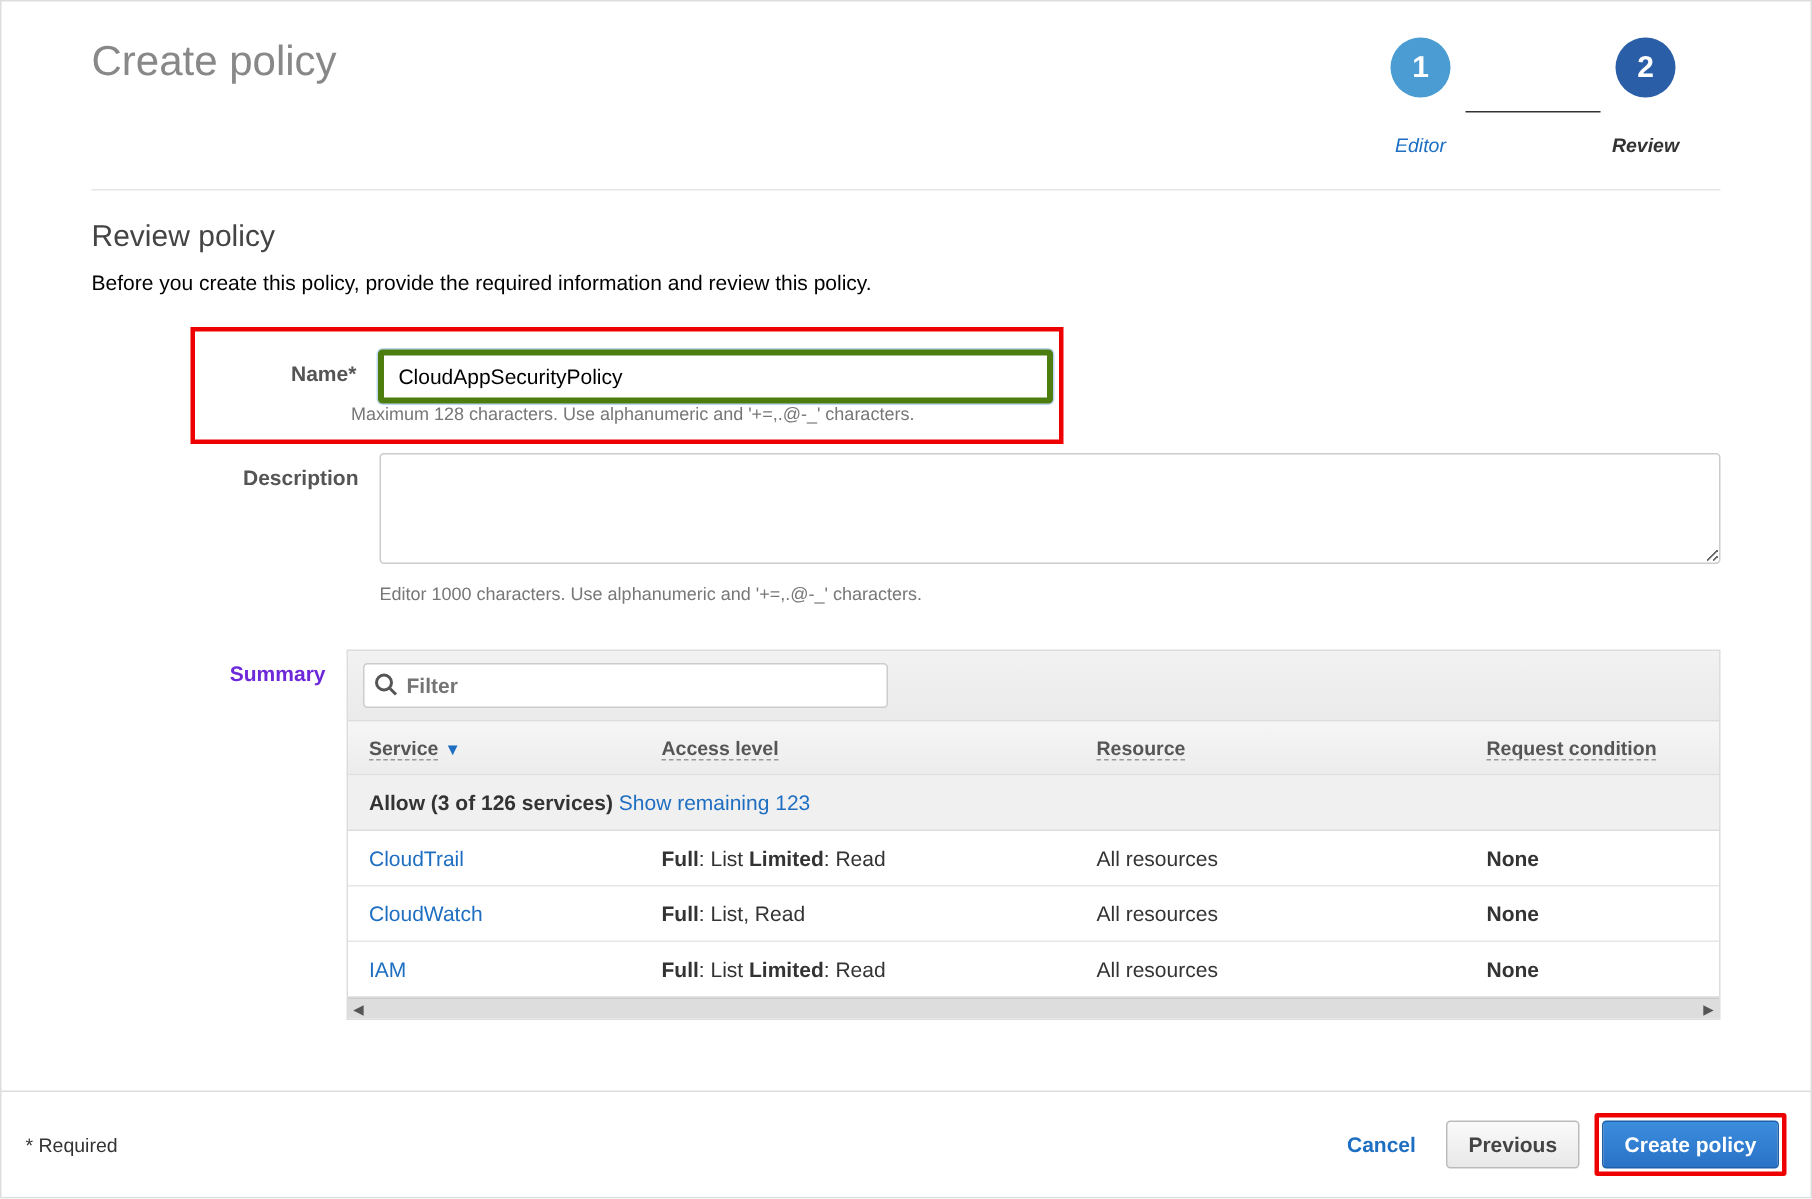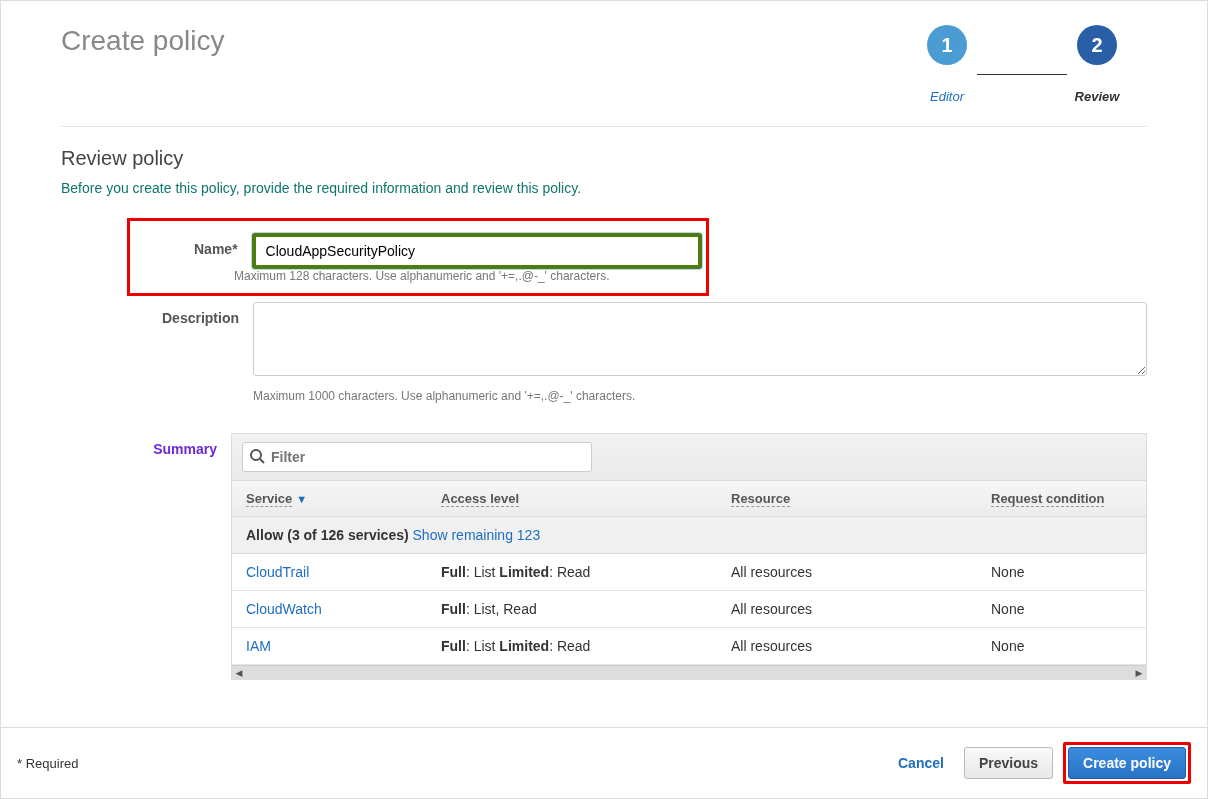--- a/index.html
+++ b/index.html
@@ -12,21 +12,21 @@
 .step { display: flex; flex-direction: column; align-items: center; width: 80px; }
 .step-circle { width: 40px; height: 40px; border-radius: 50%; display: flex; align-items: center; justify-content: center; color: #fff; font-size: 20px; font-weight: bold; }
 .step-line { height: 1px; background: #333; width: 90px; margin-top: 20px; margin-left: -10px; margin-right: -10px; }
 .step-label { margin-top: 24px; font-size: 13px; font-style: italic; }
 .step-1 .step-circle { background: #4b9cd3; }
 .step-1 .step-label { color: #1e6ec1; }
 .step-2 .step-circle { background: #2a5ea7; }
 .step-2 .step-label { color: #333; font-weight: bold; }
 .hr { border: none; border-top: 1px solid #e6e6e6; margin: 22px 0 20px 0; }
 .section-title { font-size: 20px; font-weight: 400; color: #444; margin-bottom: 10px; }
-.section-hint { font-size: 14px; color: #0f766e; margin-bottom: 22px; }
+.section-hint { font-size: 14px; color: #000000; margin-bottom: 22px; }
 .form-row { display: flex; align-items: flex-start; margin-bottom: 14px; }
 .form-label { width: 170px; text-align: right; padding-right: 14px; font-weight: bold; color: #555; font-size: 14px; padding-top: 8px; margin-left: 48px; }
 .form-field { flex: 1; }
 .name-box { border: 3px solid #e00; padding: 12px 16px 10px 16px; margin-left: -18px; margin-bottom: 6px; width: 582px; }
 .name-box .form-row { margin-bottom: 0; }
 .name-box .form-label { width: 74px; }
 .text-input { width: 450px; padding: 6px 10px; border: 4px solid #4d7c0f; border-radius: 3px; font-size: 14px; outline: none; box-shadow: 0 0 0 1px rgba(42,126,211,0.3); }
 .field-hint { font-size: 12px; color: #777; margin-left: 88px; }
 .desc-row .form-field { }
 .textarea { width: 894px; height: 74px; border: 1px solid #ccc; border-radius: 3px; resize: both; padding: 6px; font-family: inherit; font-size: 14px; }
@@ -36,21 +36,21 @@
 .summary-box { flex: 1; border: 1px solid #ddd; }
 .summary-filter { background: linear-gradient(#f2f2f2,#eaeaea); padding: 8px 10px; }
 .filter-input-wrap { position: relative; width: 350px; }
 .filter-input { width: 100%; padding: 6px 8px 6px 28px; border: 1px solid #ccc; border-radius: 3px; font-size: 14px; font-weight: bold; }
 .filter-icon { position: absolute; left: 7px; top: 6px; }
 .summary-header { display: flex; background: linear-gradient(#f6f6f6,#ececec); border-top: 1px solid #ddd; border-bottom: 1px solid #ddd; }
 .summary-header .col { padding: 10px 14px; font-weight: bold; color: #555; font-size: 13px; }
 .col-service { width: 195px; }
 .col-access { width: 290px; }
 .col-resource { width: 260px; }
-.col-cond { flex: 1; }
+.col-cond { flex: 1; font-weight: bold; }
 .col-head-text { border-bottom: 1px dashed #999; display: inline; }
 .sort-caret { color: #1e6ec1; margin-left: 4px; font-size: 11px; }
 .allow-row { background: #f0f0f0; padding: 10px 14px; border-bottom: 1px solid #ddd; font-size: 14px; }
 .allow-row strong { color: #333; }
 .show-link { color: #1e6ec1; cursor: pointer; }
 .data-row { display: flex; border-bottom: 1px solid #e6e6e6; }
 .data-row .cell { padding: 10px 14px; font-size: 14px; }
 .service-link { color: #1e6ec1; cursor: pointer; }
 .scrollbar { height: 14px; background: #ddd; display: flex; align-items: center; border-top: 1px solid #ccc; }
 .scroll-arrow { width: 14px; height: 14px; display: flex; align-items: center; justify-content: center; font-size: 9px; color: #555; }
@@ -95,21 +95,21 @@
           </div>
         </div>
         <div class="field-hint">Maximum 128 characters. Use alphanumeric and '+=,.@-_' characters.</div>
       </div>
     </div>
 
     <div class="form-row desc-row">
       <div class="form-label">Description</div>
       <div class="form-field">
         <textarea class="textarea" style=""></textarea>
-        <div class="desc-hint">Maximum 1000 characters. Use alphanumeric and '+=,.@-_' characters.</div>
+        <div class="desc-hint">Editor 1000 characters. Use alphanumeric and '+=,.@-_' characters.</div>
       </div>
     </div>
 
     <div class="summary-row">
       <div class="summary-label">Summary</div>
       <div class="summary-box">
         <div class="summary-filter">
           <div class="filter-input-wrap">
             <span class="filter-icon">
               <svg width="16" height="16" viewBox="0 0 16 16">

